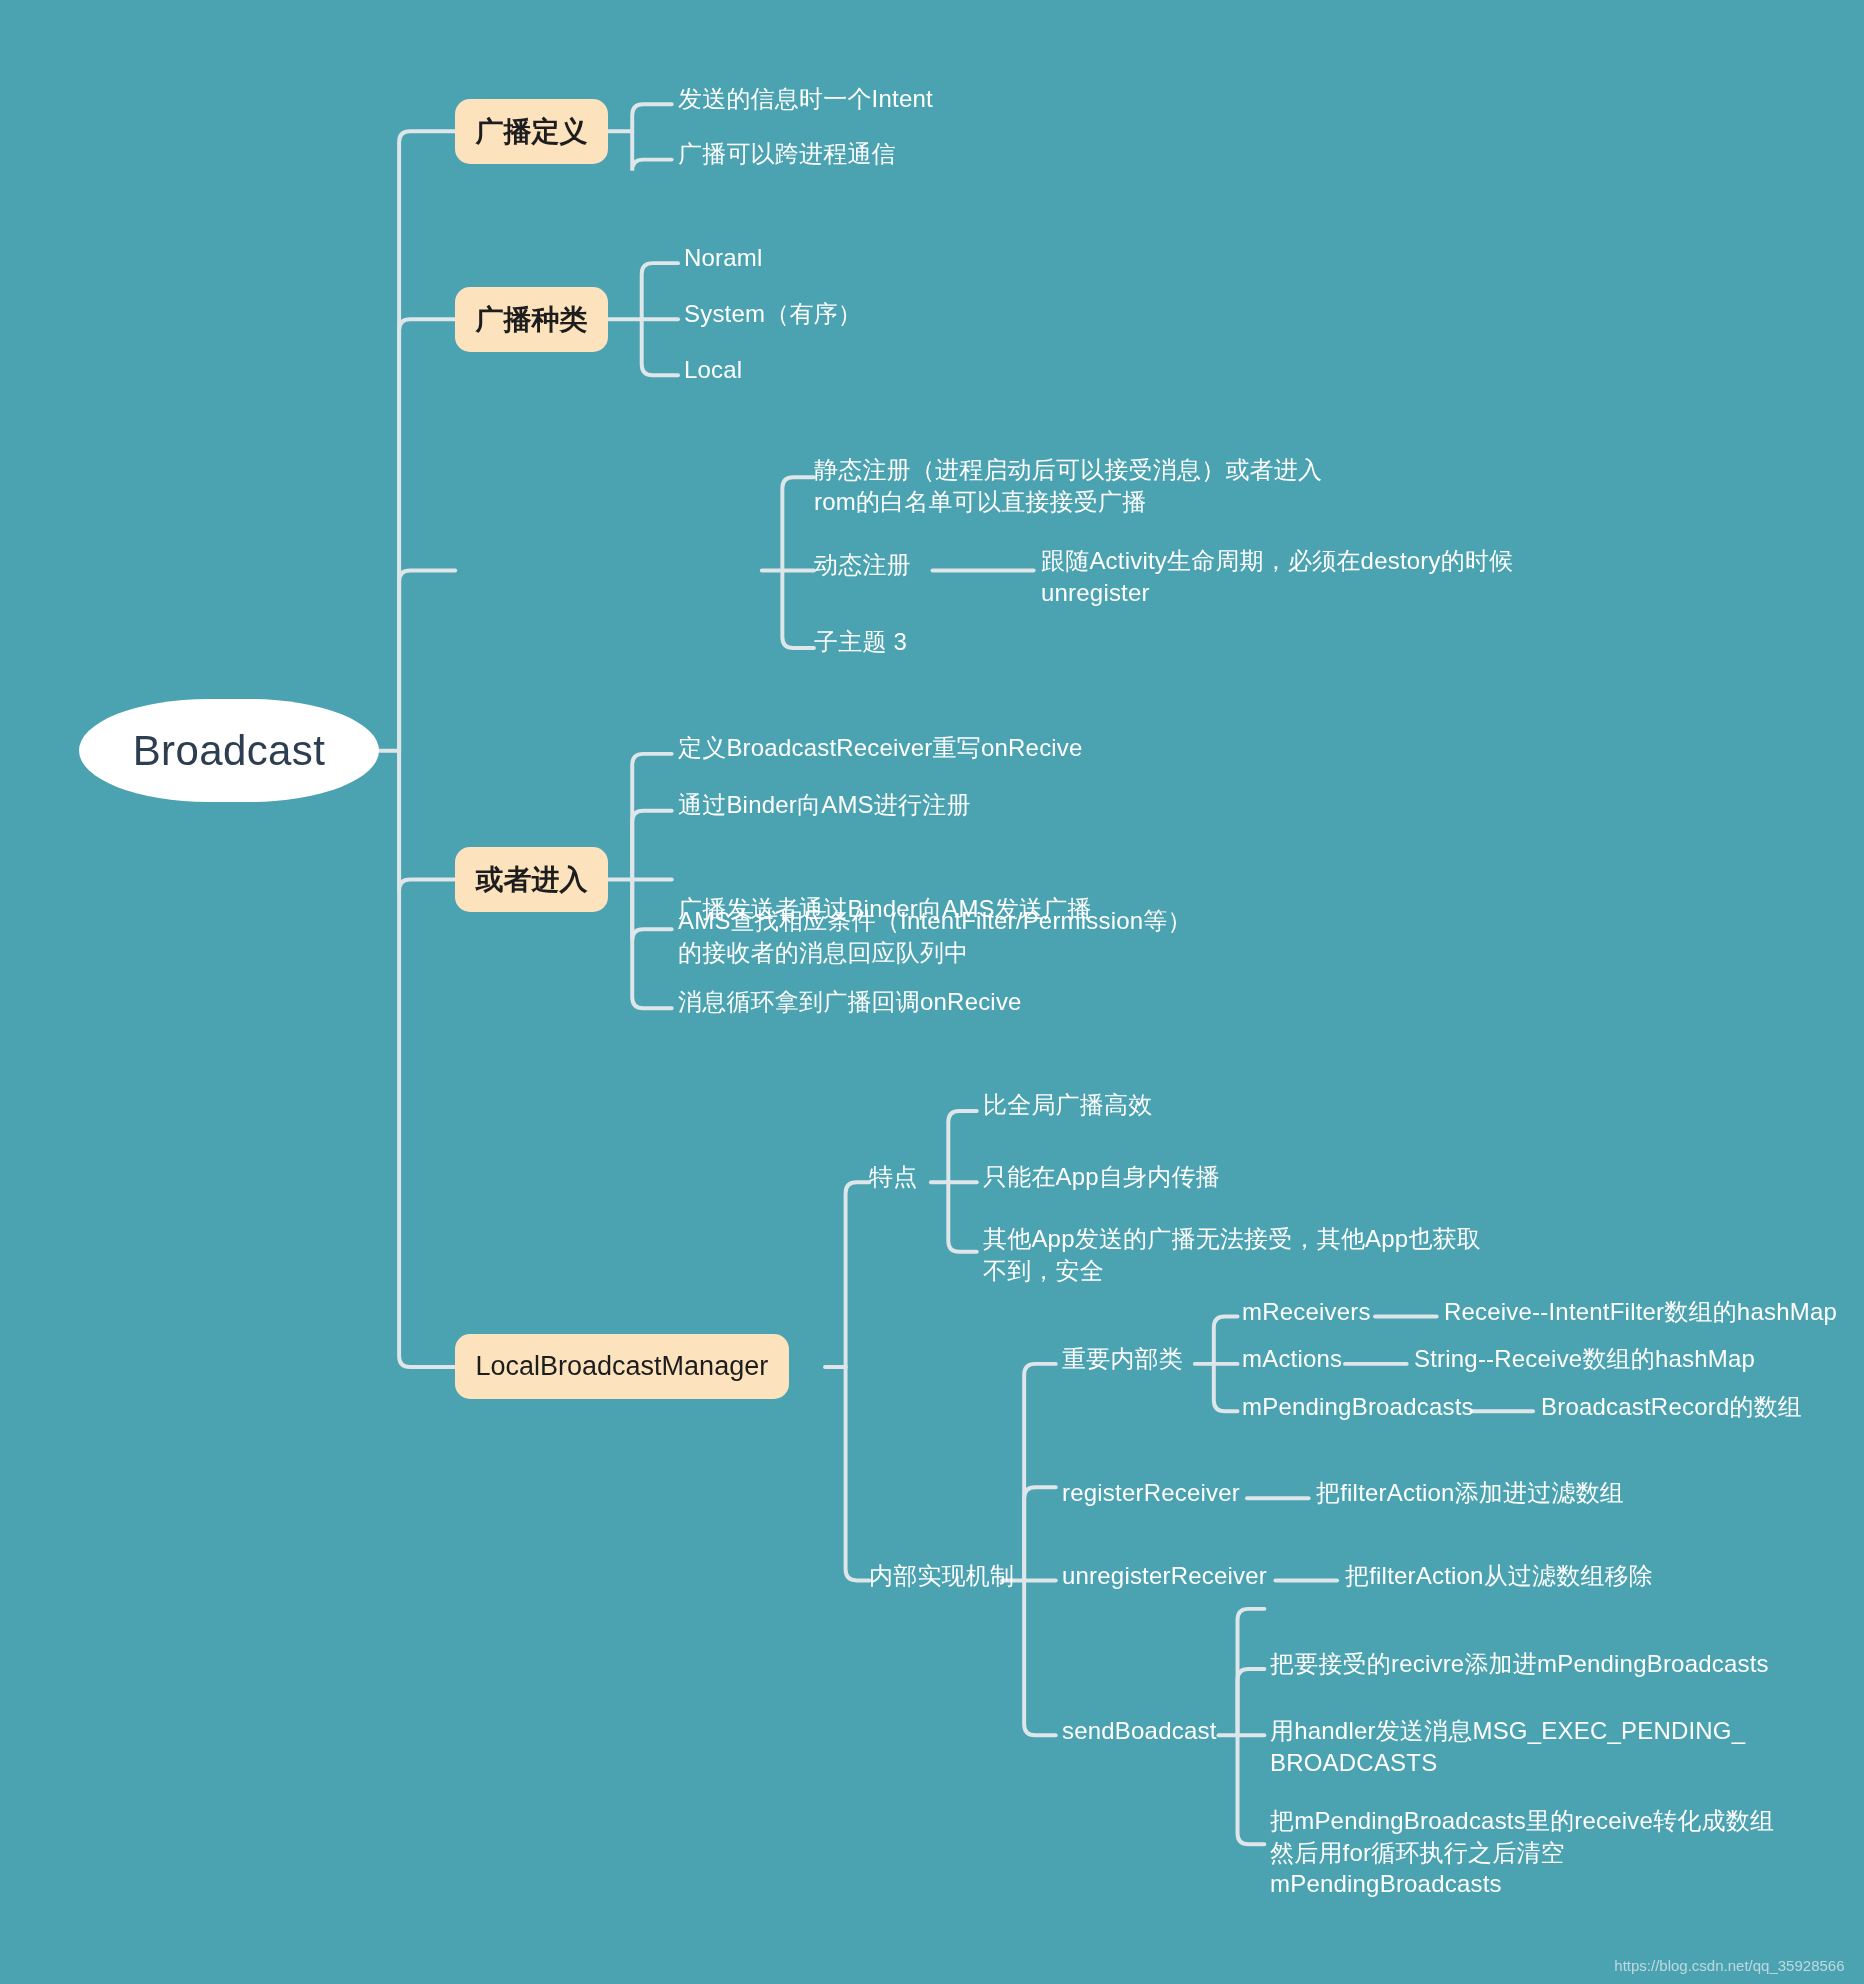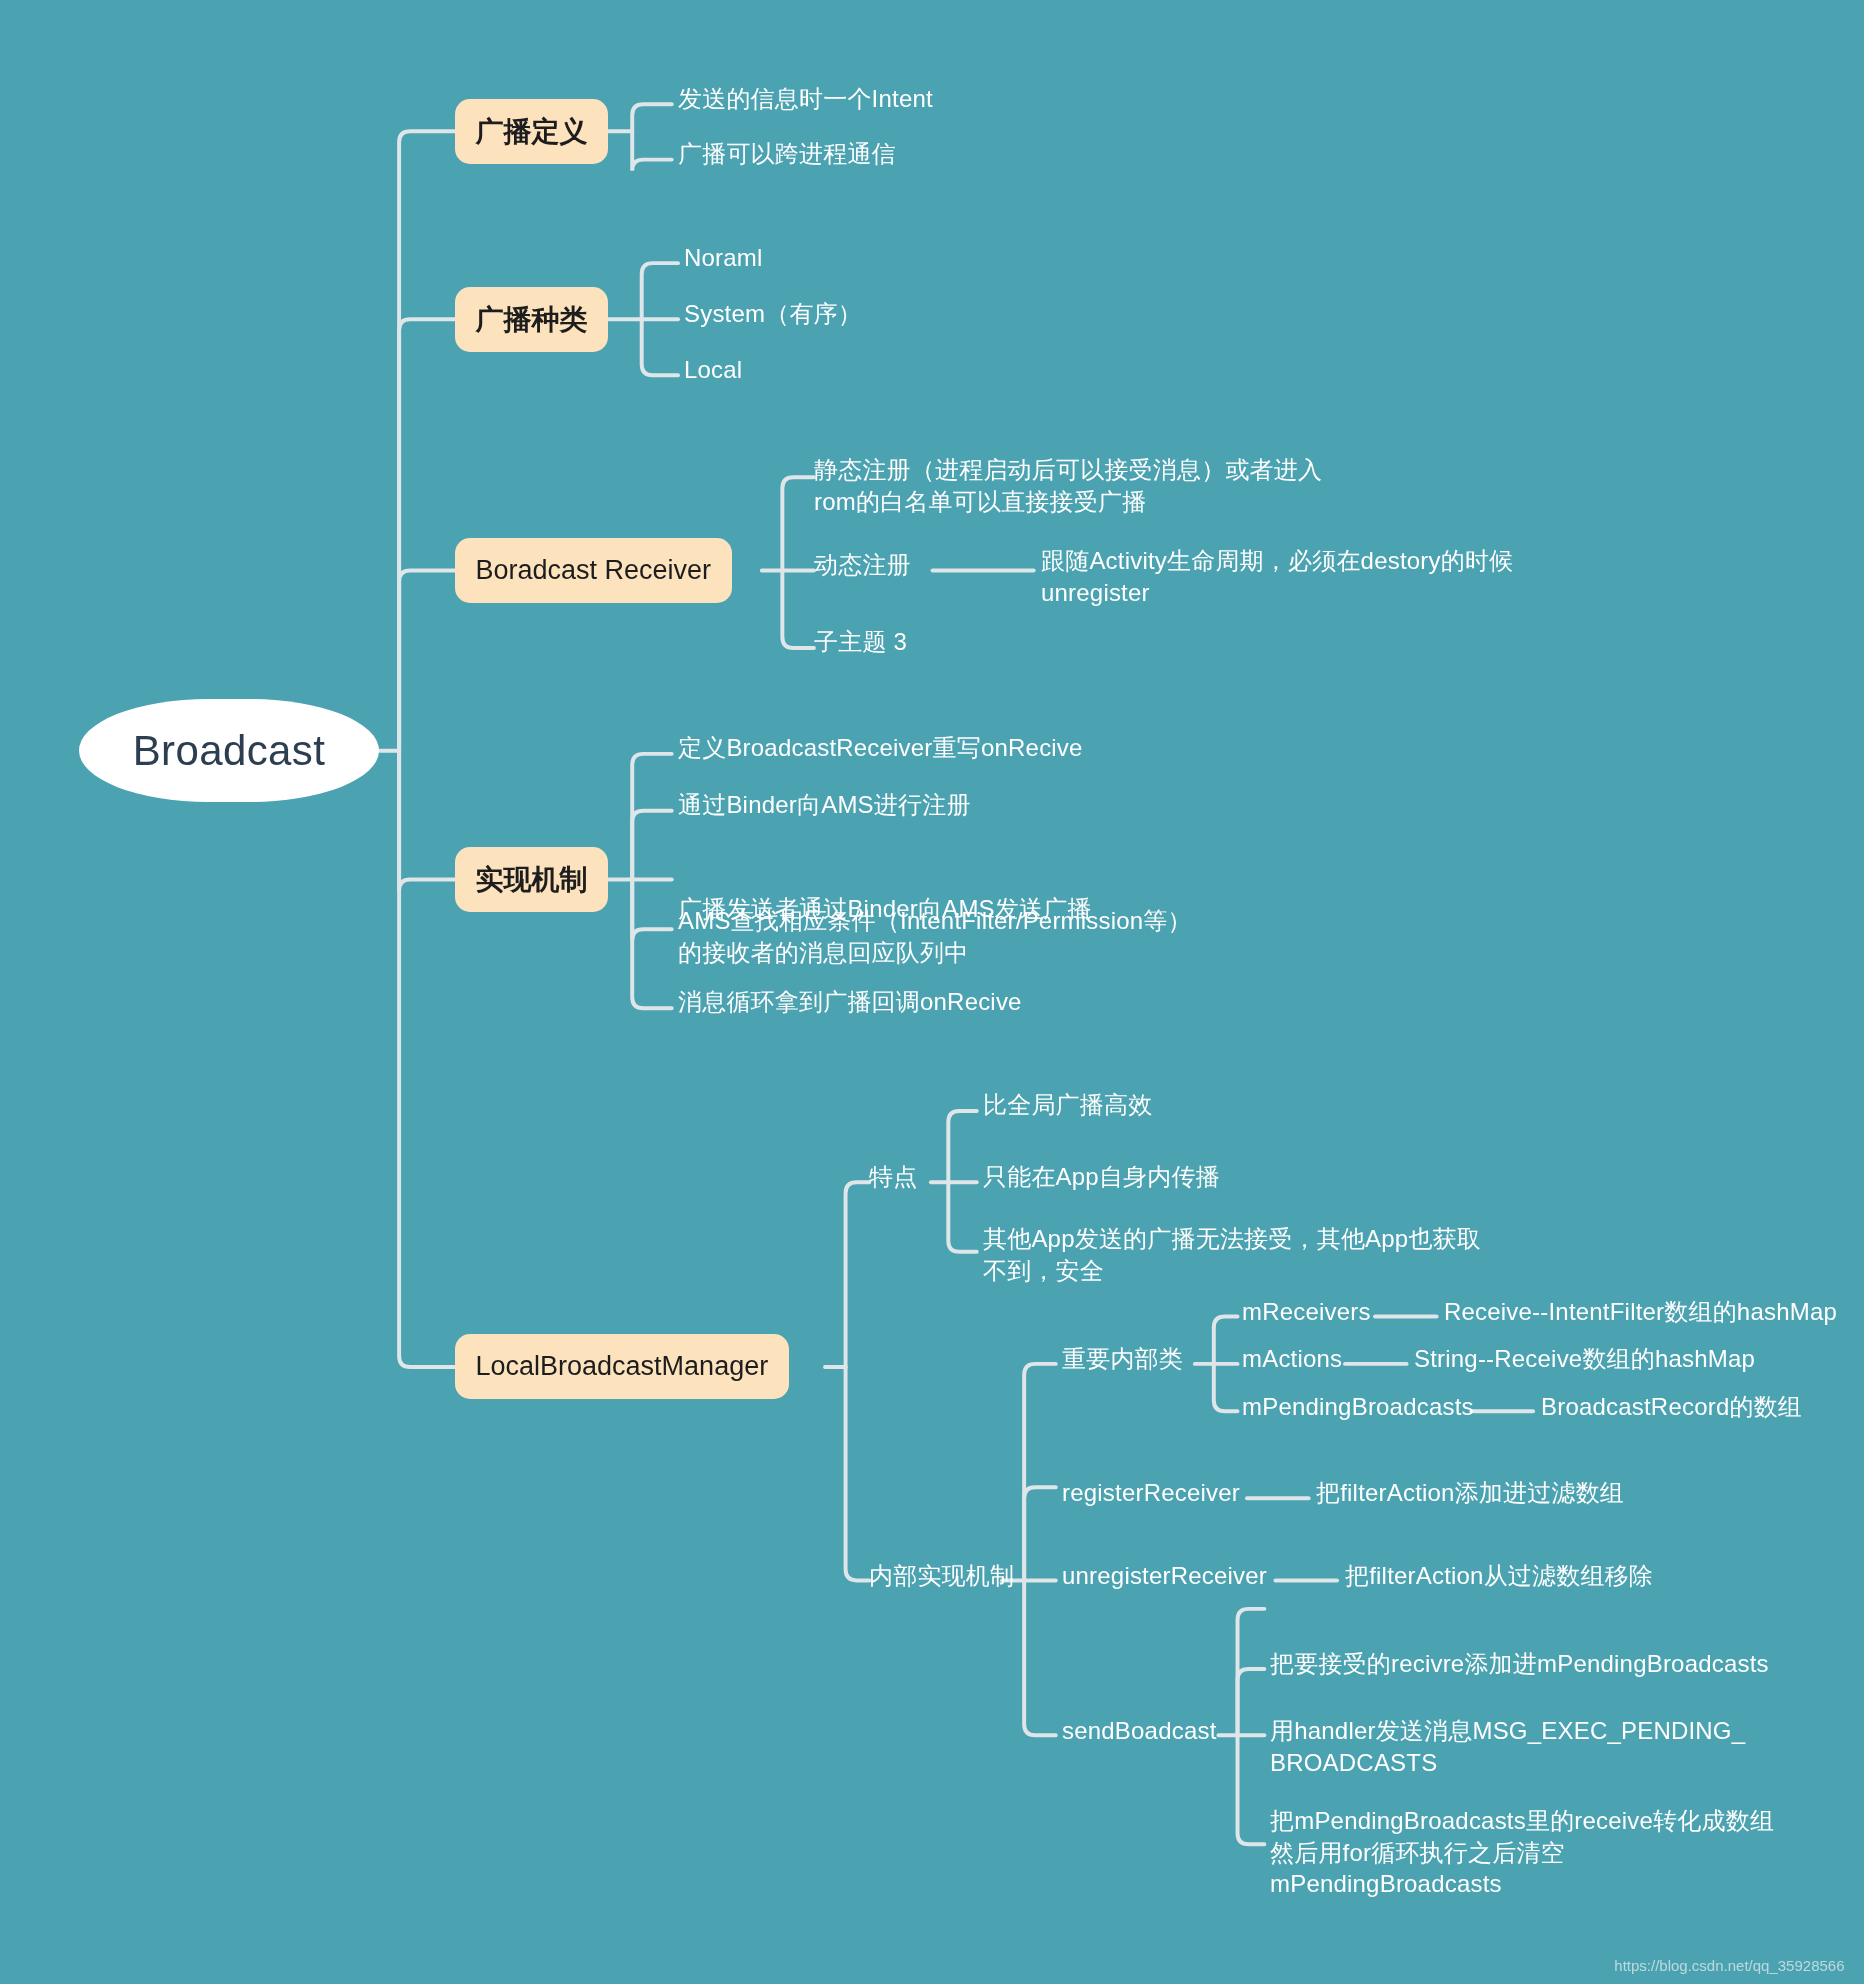--- a/index.html
+++ b/index.html
@@ -134,29 +134,28 @@
 
   <div class="node topic cn" style="left:455px;top:99px;">广播定义</div>
   <div class="leaf" style="left:678px;top:83px;">发送的信息时一个Intent</div>
   <div class="leaf" style="left:678px;top:138px;">广播可以跨进程通信</div>
 
   <div class="node topic cn" style="left:455px;top:287px;">广播种类</div>
   <div class="leaf" style="left:684px;top:242px;">Noraml</div>
   <div class="leaf" style="left:684px;top:298px;">System（有序）</div>
   <div class="leaf" style="left:684px;top:354px;">Local</div>
 
-  <div class="node topic" style="left:455px;top:538px;">Boradcast Receiver</div>
   <div class="leaf" style="left:814px;top:454px;">静态注册（进程启动后可以接受消息）或者进入
 rom的白名单可以直接接受广播</div>
   <div class="leaf" style="left:814px;top:549px;">动态注册</div>
   <div class="leaf" style="left:1041px;top:545px;">跟随Activity生命周期，必须在destory的时候
 unregister</div>
   <div class="leaf" style="left:814px;top:626px;">子主题 3</div>
 
-  <div class="node topic cn" style="left:455px;top:847px;">实现机制</div>
+  <div class="node topic cn" style="left:455px;top:847px;">或者进入</div>
   <div class="leaf" style="left:678px;top:732px;">定义BroadcastReceiver重写onRecive</div>
   <div class="leaf" style="left:678px;top:789px;">通过Binder向AMS进行注册</div>
   <div class="leaf" style="left:678px;top:893px;">广播发送者通过Binder向AMS发送广播</div>
   <div class="leaf" style="left:678px;top:905px;">AMS查找相应条件（IntentFilter/Permission等）
 的接收者的消息回应队列中</div>
   <div class="leaf" style="left:678px;top:986px;">消息循环拿到广播回调onRecive</div>
 
   <div class="node topic" style="left:455px;top:1334px;">LocalBroadcastManager</div>
 
   <div class="leaf mid" style="left:869px;top:1161px;">特点</div>

